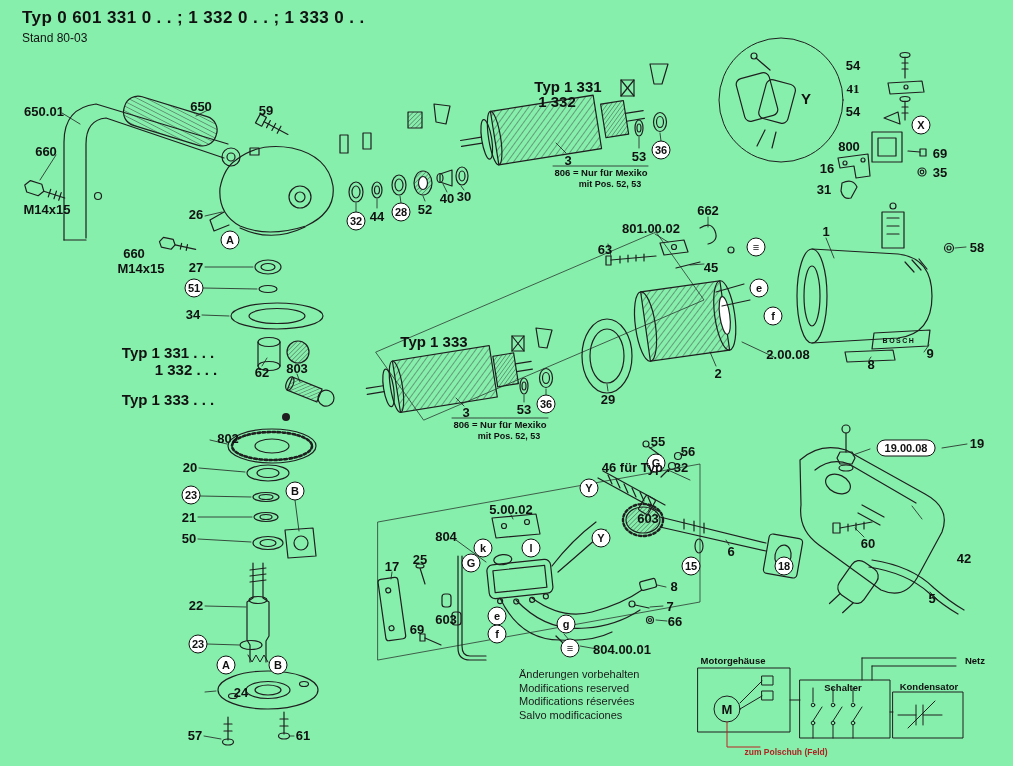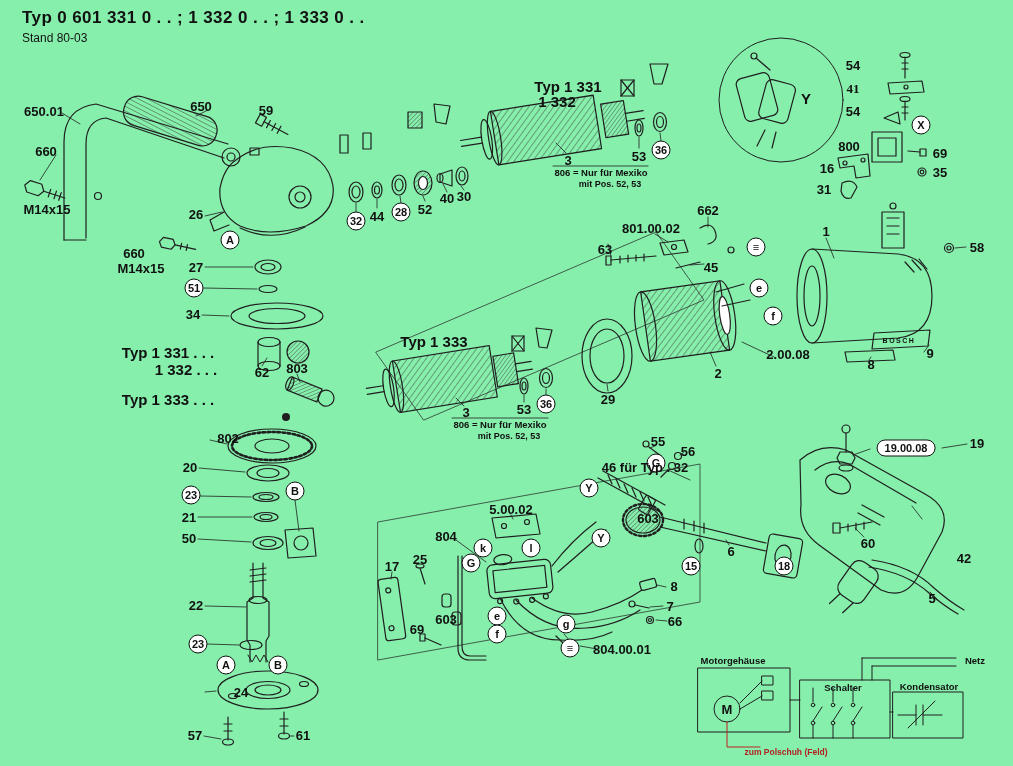--- a/index.html
+++ b/index.html
@@ -610,14 +610,21 @@
 <div>
 
 <div class="lbl smallb" style="left: 733px; top: 661px;">Motorgehäuse</div>
       <div class="lbl smallb" style="left: 975px; top: 661px;">Netz</div>
       <div class="lbl smallb" style="left: 843px; top: 688px;">Schalter</div>
       <div class="lbl smallb" style="left: 929px; top: 687px;">Kondensator</div>
       <div class="lbl" style="left: 727px; top: 709px;">M</div>
       <div class="lbl tinyred" style="left: 786px; top: 752px;">zum Polschuh (Feld)</div>
     </div>
 
+<div class="notes">
+
+<div class="note-line">Änderungen vorbehalten</div>
+      <div class="note-line">Modifications reserved</div>
+      <div class="note-line">Modifications réservées</div>
+      <div class="note-line">Salvo modificaciones</div>
+    </div>
 
 </div>
 
 </body></html>

